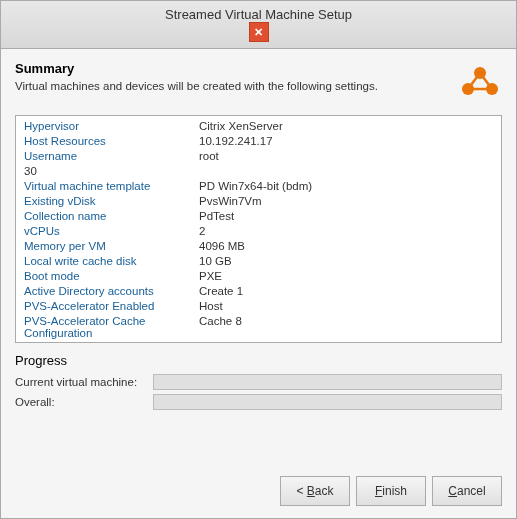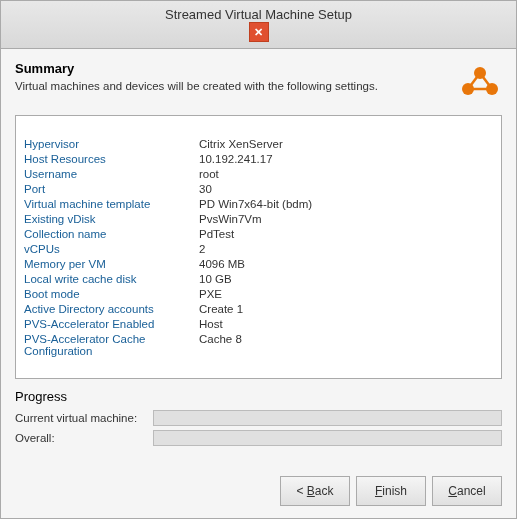--- a/index.html
+++ b/index.html
@@ -73,21 +73,21 @@
       color: #333;
     }
     .citrix-logo {
       width: 44px;
       height: 44px;
       flex-shrink: 0;
     }
     .info-box {
       border: 1px solid #aaa;
       background: #fff;
-      padding: 20px 8px;
+      padding: 2px 8px;
     }
     .info-row {
       display: flex;
       padding: 1.5px 0;
     }
     .info-label {
       width: 175px;
       color: #1a6098;
       font-size: 11.5px;
       flex-shrink: 0;
@@ -178,21 +178,20 @@
         </div>
         <div class="info-row">
           <span class="info-label">Host Resources</span>
           <span class="info-value">10.192.241.17</span>
         </div>
         <div class="info-row">
           <span class="info-label">Username</span>
           <span class="info-value">root</span>
         </div>
         <div class="info-row">
-          <span class="info-label">Port</span>
           <span class="info-value">30</span>
         </div>
         <div class="info-row">
           <span class="info-label">Virtual machine template</span>
           <span class="info-value">PD Win7x64-bit (bdm)</span>
         </div>
         <div class="info-row">
           <span class="info-label">Existing vDisk</span>
           <span class="info-value">PvsWin7Vm</span>
         </div>

